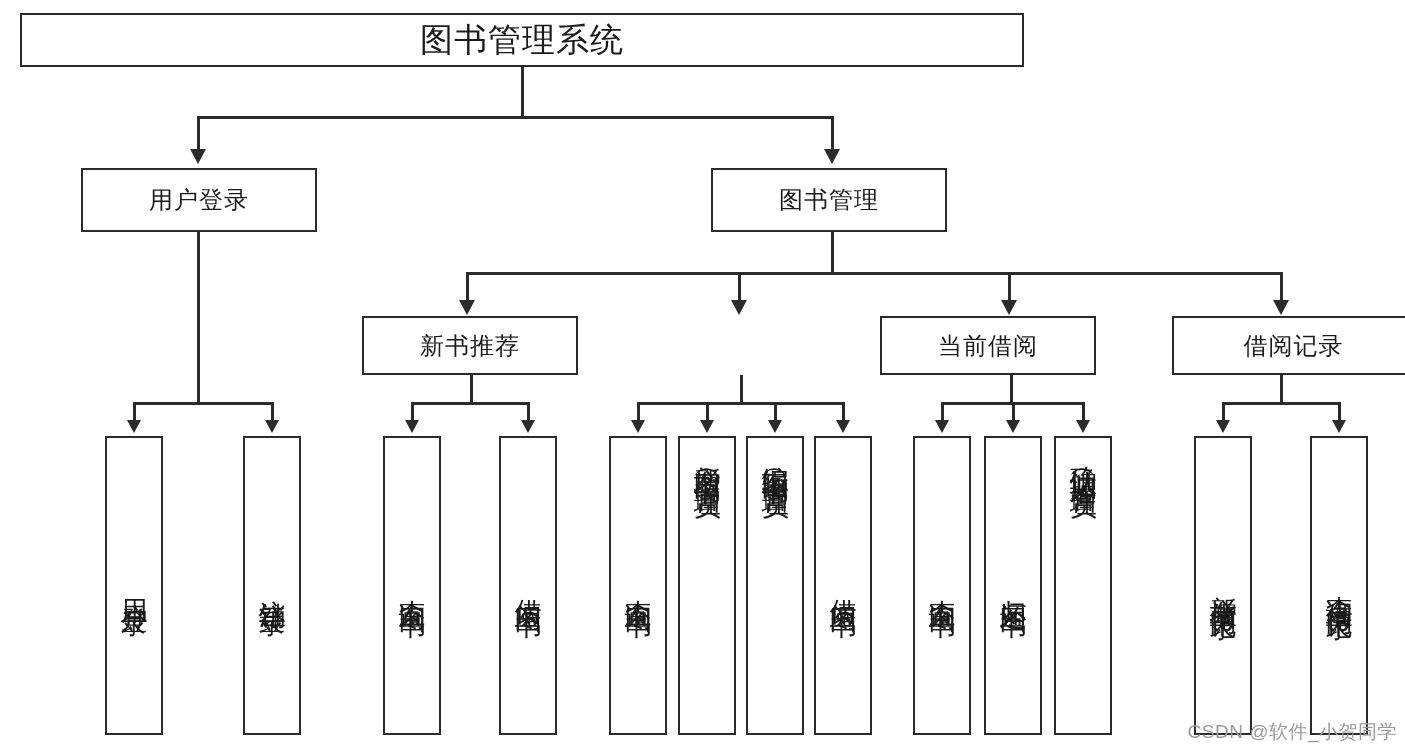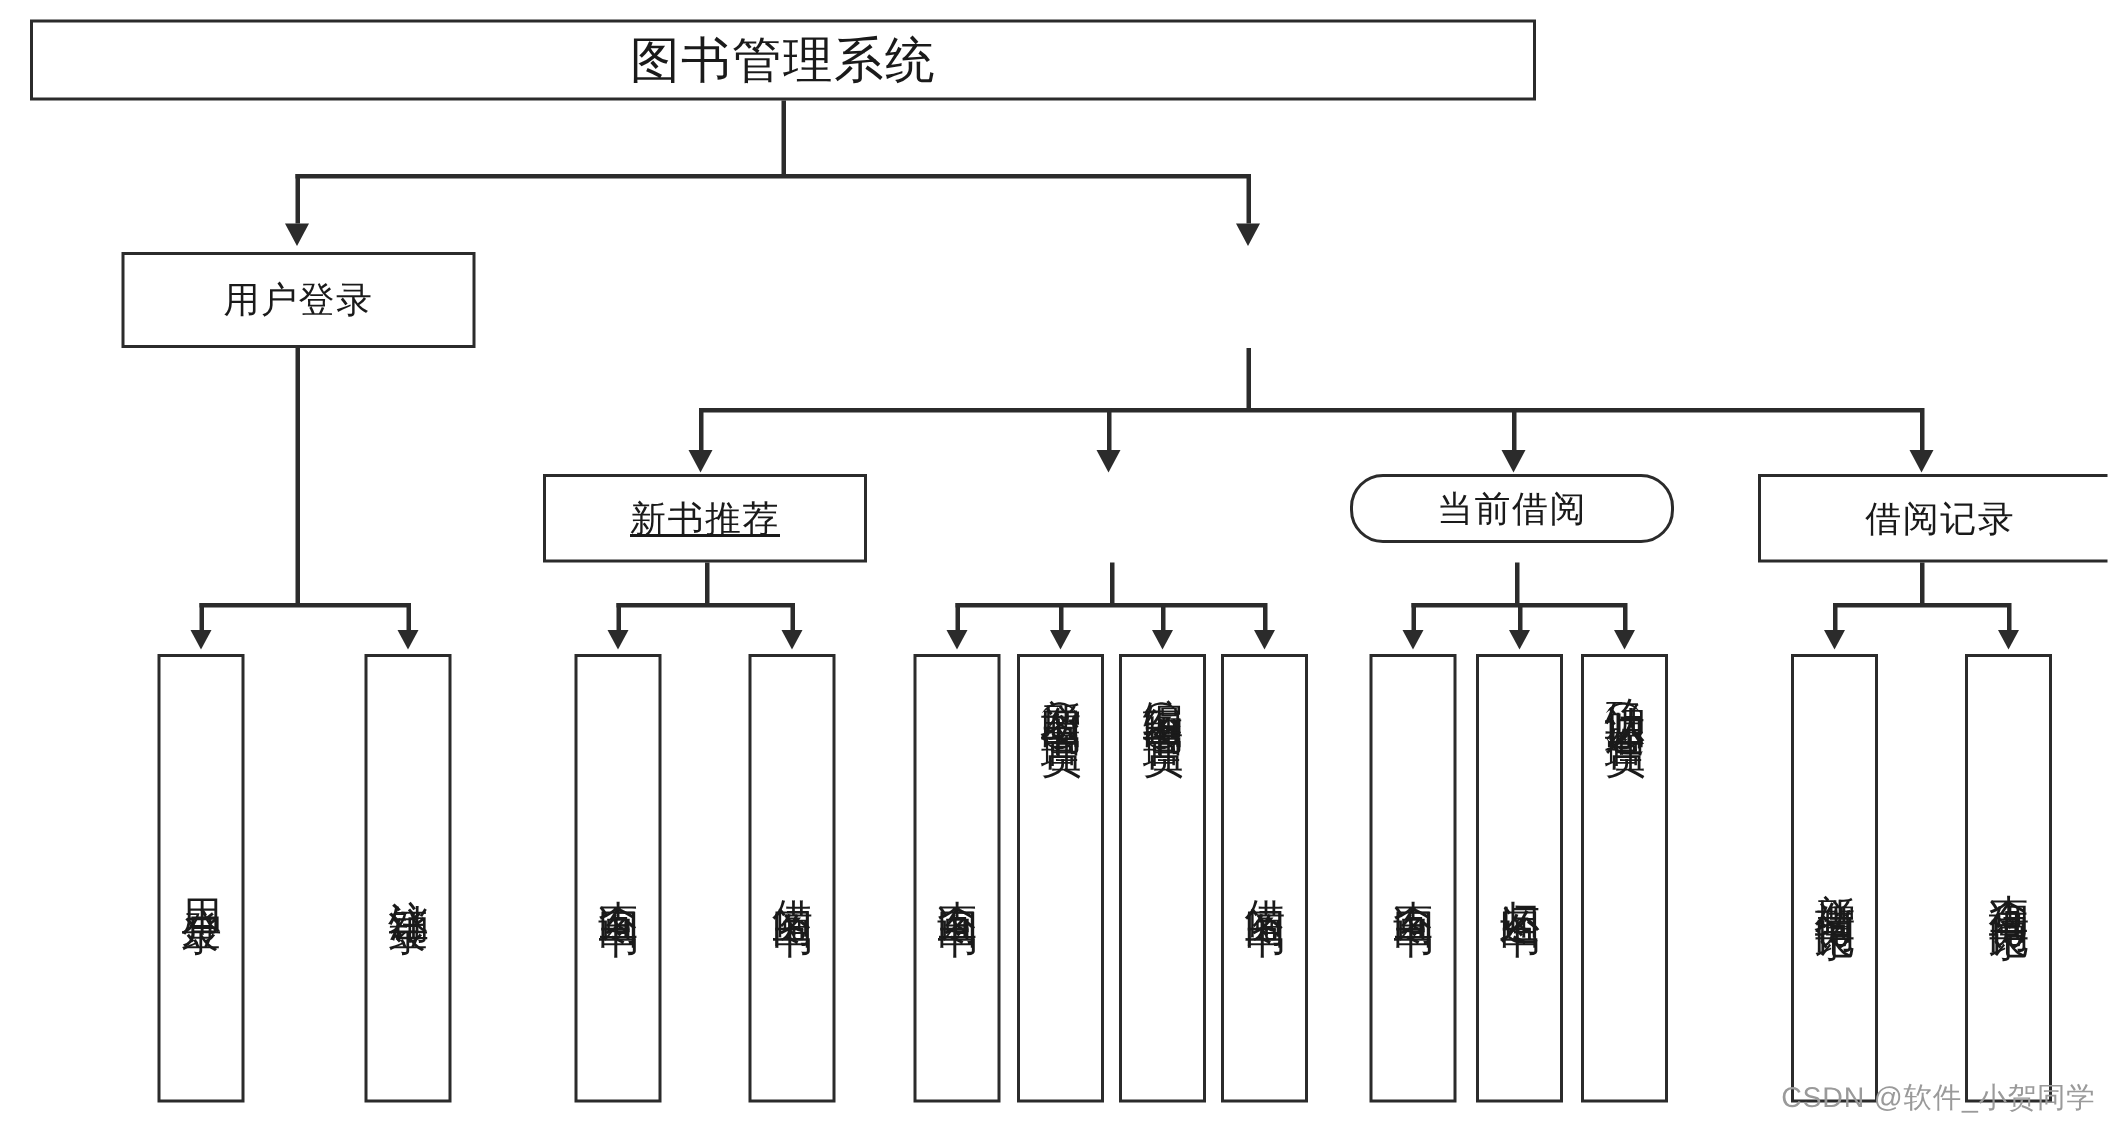--- a/index.html
+++ b/index.html
@@ -91,43 +91,46 @@
 
   <div class="ln lv" style="left:197px;top:116px;height:33px;"></div>
   <div class="arrow" style="left:190px;top:149px;"></div>
 
   <div class="ln lv" style="left:831px;top:116px;height:33px;"></div>
   <div class="arrow" style="left:824px;top:149px;"></div>
 
   <div class="node h" style="left:81px;top:168px;width:236px;height:64px;">
     <span>用户登录</span>
   </div>
+  <div class="node h" style="left:711px;top:168px;width:236px;height:64px;">
+    <span>图书管理</span>
+  </div>
 
   <div class="ln lv" style="left:197px;top:232px;height:170px;"></div>
   <div class="ln lh" style="left:133px;top:402px;width:140px;"></div>
   <div class="ln lv" style="left:133px;top:402px;height:18px;"></div>
   <div class="arrow sm" style="left:127px;top:420px;"></div>
   <div class="ln lv" style="left:271px;top:402px;height:18px;"></div>
   <div class="arrow sm" style="left:265px;top:420px;"></div>
 
   <div class="ln lv" style="left:831px;top:232px;height:40px;"></div>
   <div class="ln lh" style="left:466px;top:272px;width:814px;"></div>
   <div class="ln lv" style="left:466px;top:272px;height:28px;"></div>
   <div class="arrow" style="left:459px;top:300px;"></div>
   <div class="ln lv" style="left:738px;top:272px;height:28px;"></div>
   <div class="arrow" style="left:731px;top:300px;"></div>
   <div class="ln lv" style="left:1008px;top:272px;height:28px;"></div>
   <div class="arrow" style="left:1001px;top:300px;"></div>
   <div class="ln lv" style="left:1280px;top:272px;height:28px;"></div>
   <div class="arrow" style="left:1273px;top:300px;"></div>
 
-  <div class="node h" style="left:362px;top:316px;width:216px;height:59px;text-decoration:underline;">
+  <div class="node h" style="left:362px;top:316px;width:216px;height:59px;">
     <span>新书推荐</span>
   </div>
-  <div class="node h" style="left:900px;top:316px;width:216px;height:46px;border-radius:22px;">
+  <div class="node h" style="left:880px;top:316px;width:216px;height:59px;">
     <span>当前借阅</span>
   </div>
   <div class="node h" style="left:1172px;top:316px;width:243px;height:59px;">
     <span>借阅记录</span>
   </div>
 
   <div class="ln lv" style="left:470px;top:375px;height:27px;"></div>
   <div class="ln lh" style="left:411px;top:402px;width:118px;"></div>
   <div class="ln lv" style="left:411px;top:402px;height:18px;"></div>
   <div class="arrow sm" style="left:405px;top:420px;"></div>

